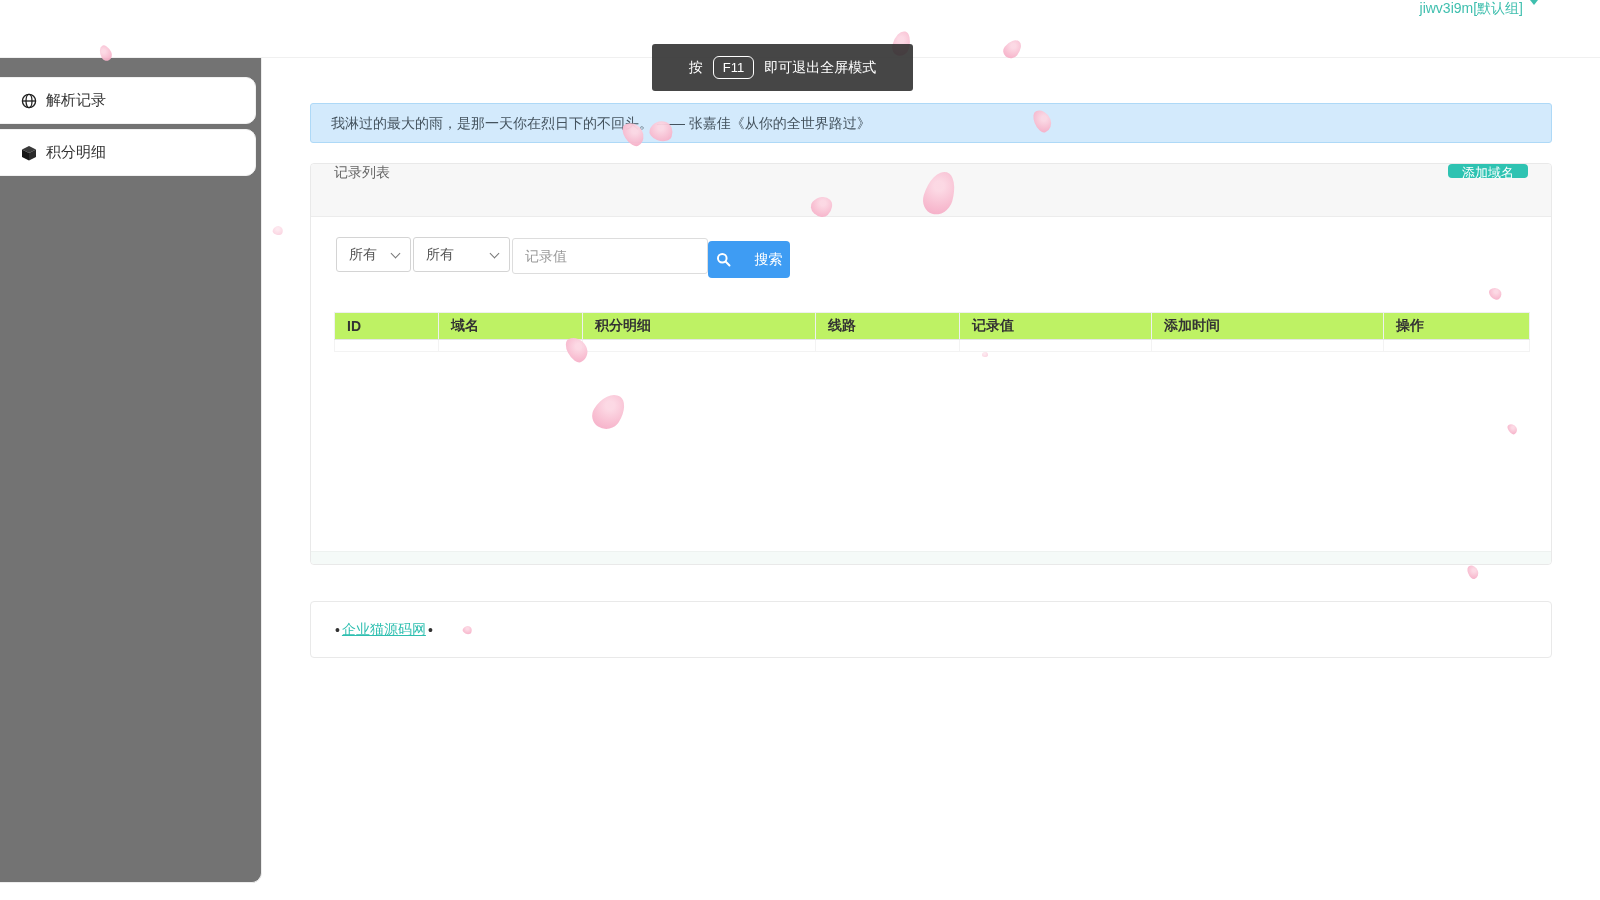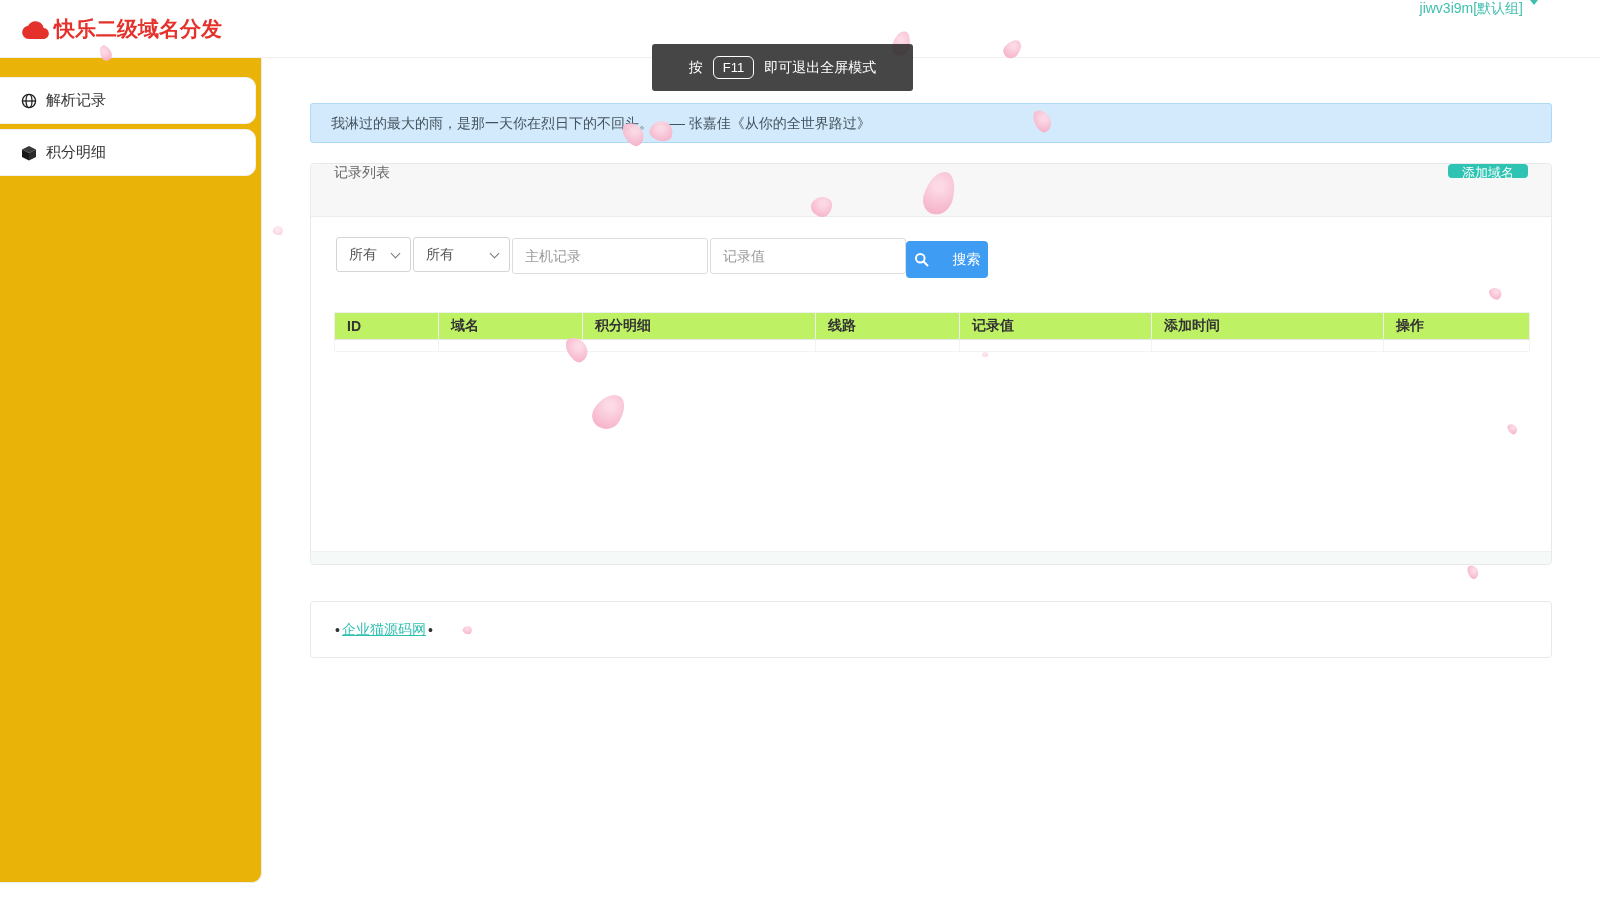--- a/index.html
+++ b/index.html
@@ -13,21 +13,21 @@
   .brand { position:absolute; left:22px; top:0; height:58px; display:flex;
     align-items:center; gap:5px; color:#e5312b; font-size:21px; font-weight:bold;
     text-decoration:none; }
   .user-menu { position:absolute; right:62px; top:0; height:58px; display:flex;
     align-items:flex-start; gap:7px; color:#3fbfae; font-size:14px; cursor:pointer; }
   .caret-down { width:0; height:0; border-left:4px solid transparent;
     border-right:4px solid transparent; border-top:5px solid #3fbfae; }
 
   
   .sidebar { position:absolute; left:0; top:58px; width:262px; height:825px;
-    background:#eab308; border-right:1px solid #ececec; border-bottom:1px solid #ececec;
+    background:#737373; border-right:1px solid #ececec; border-bottom:1px solid #ececec;
     border-radius:0 0 10px 0; padding-top:19px; z-index:2; }
   .side-item { margin:0 5px 5px -10px; border:1px solid #f1f1f1; border-radius:10px;
     padding:13px 16px 13px 30px; display:flex; align-items:center; gap:9px;
     font-size:15px; color:#333; background:#fff; cursor:pointer; }
   .side-item svg { flex:0 0 auto; }
 
   
   .toast { position:absolute; left:652px; top:44px; width:261px; height:47px;
     background:rgba(44,44,44,0.88); border-radius:3px; color:#fff; z-index:9;
     display:flex; align-items:center; justify-content:center; font-size:14px; }
@@ -85,28 +85,20 @@
   
   .petal { position:absolute; z-index:8; pointer-events:none;
     background:radial-gradient(circle at 42% 35%, #fcd7e3 15%, #f8bcd0 60%, #f4a6c2 100%);
     border-radius:55% 45% 55% 45% / 65% 60% 40% 35%; opacity:.95; }
   .petal.faint { opacity:.55; }
 </style>
 </head>
 <body>
 
 <div class="topbar">
-  <a class="brand">
-    <span style="display:flex;">
-      <svg width="27" height="20" viewBox="0 0 24 18">
-        <path fill="#e5312b" d="M19.35 8.04A7.49 7.49 0 0 0 12 2C9.11 2 6.6 3.64 5.35 6.04A5.99 5.99 0 0 0 0 12c0 3.31 2.69 6 6 6h13c2.76 0 5-2.24 5-5 0-2.64-2.05-4.78-4.65-4.96z"></path>
-      </svg>
-    </span>
-    <span>快乐二级域名分发</span>
-  </a>
   <div class="user-menu">
     <span>jiwv3i9m[默认组]</span>
     <span class="caret-down"></span>
   </div>
 </div>
 
 <div class="toast">
   <span>按</span>
   <span class="keycap">F11</span>
   <span>即可退出全屏模式</span>
@@ -149,21 +141,20 @@
   <div class="panel-body">
     <div class="filters">
       <div class="sel sel-1">
         <span>所有</span>
         <span class="sel-caret"></span>
       </div>
       <div class="sel sel-2">
         <span>所有</span>
         <span class="sel-caret"></span>
       </div>
-      <input class="txt" type="text" placeholder="主机记录" style="">
       <input class="txt" type="text" placeholder="记录值" style="">
       <button class="btn-search">
         <span style="display:flex;">
           <svg width="15" height="15" viewBox="0 0 16 16">
             <circle cx="6.7" cy="6.7" r="4.6" fill="none" stroke="#fff" stroke-width="2.1"></circle>
             <line x1="10.2" y1="10.2" x2="14.4" y2="14.4" stroke="#fff" stroke-width="2.1" stroke-linecap="round"></line>
           </svg>
         </span>
         <span>搜索</span>
       </button>

